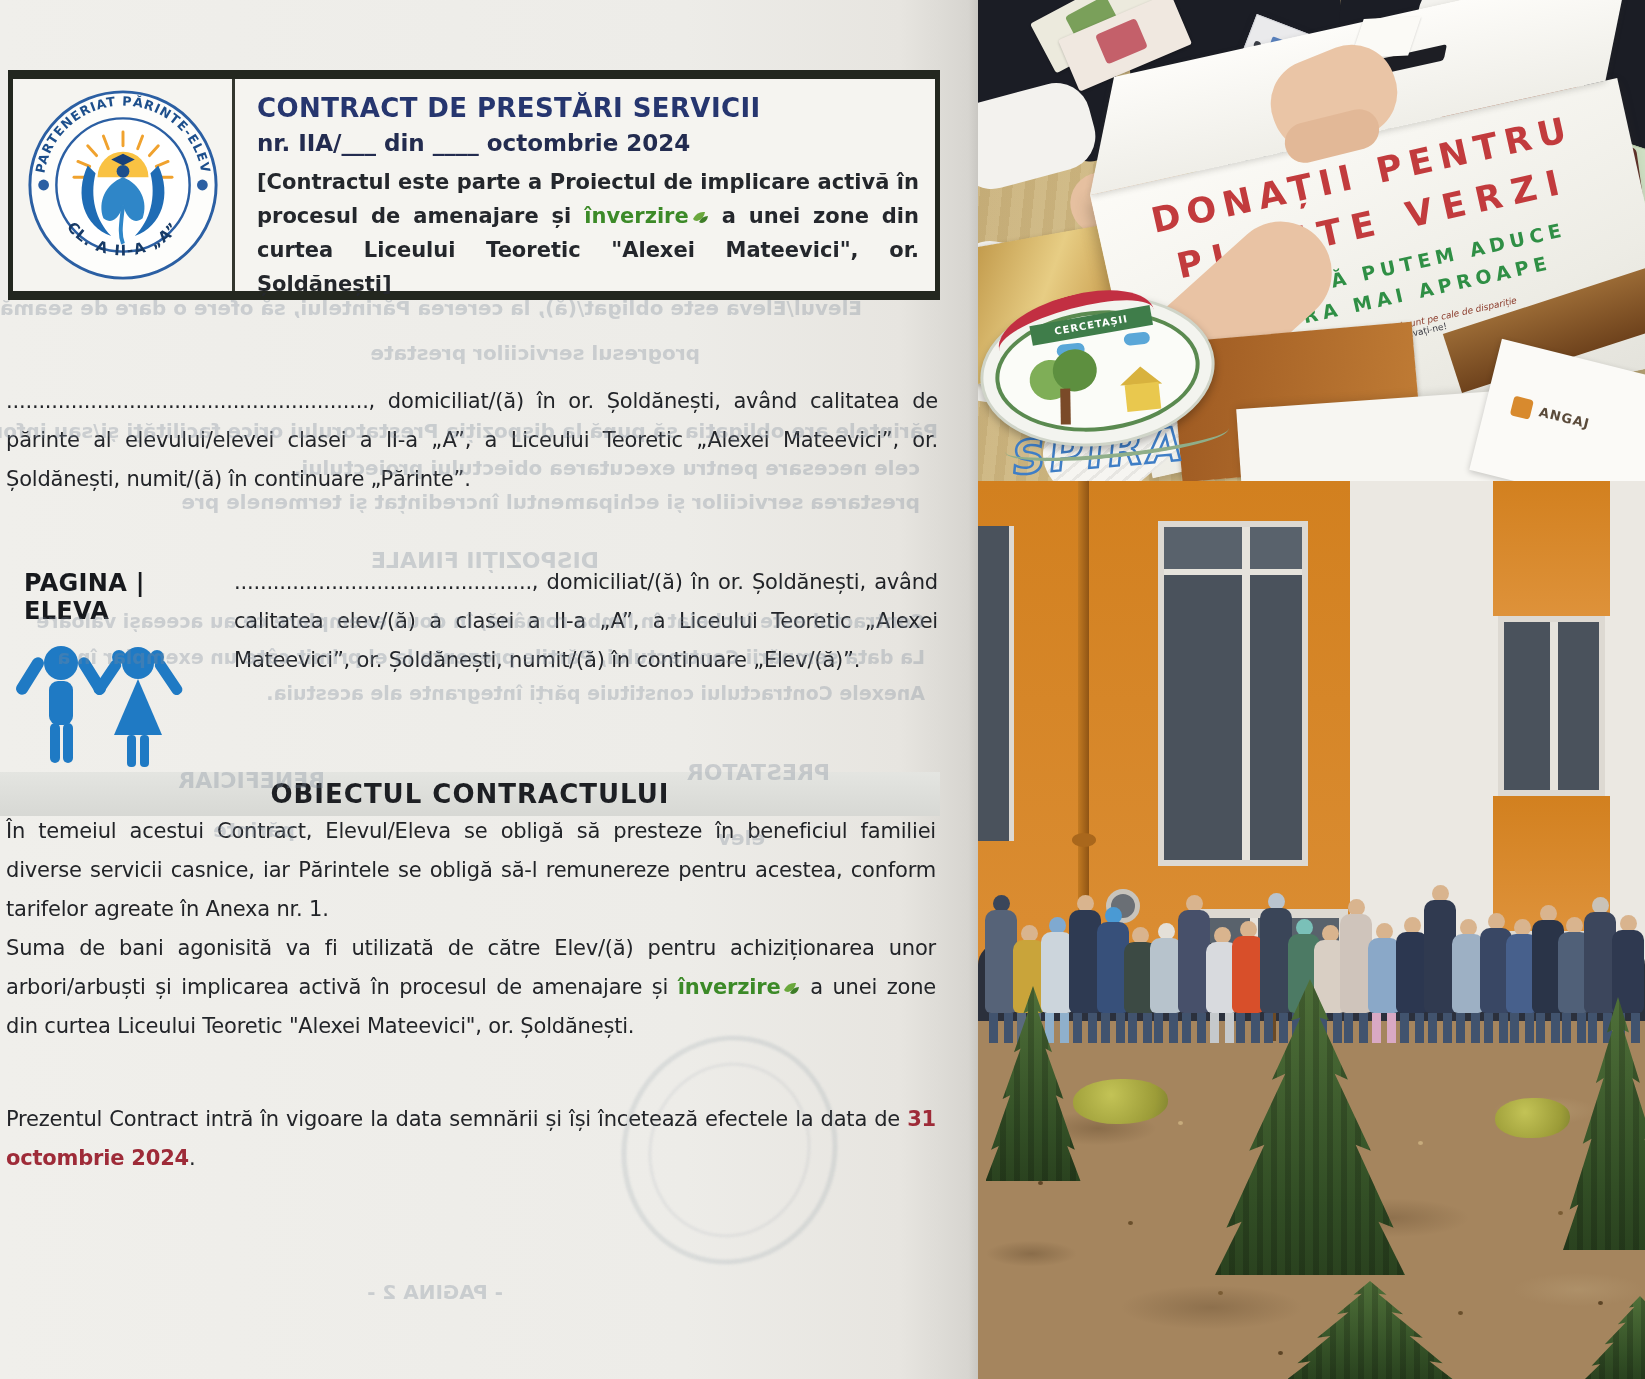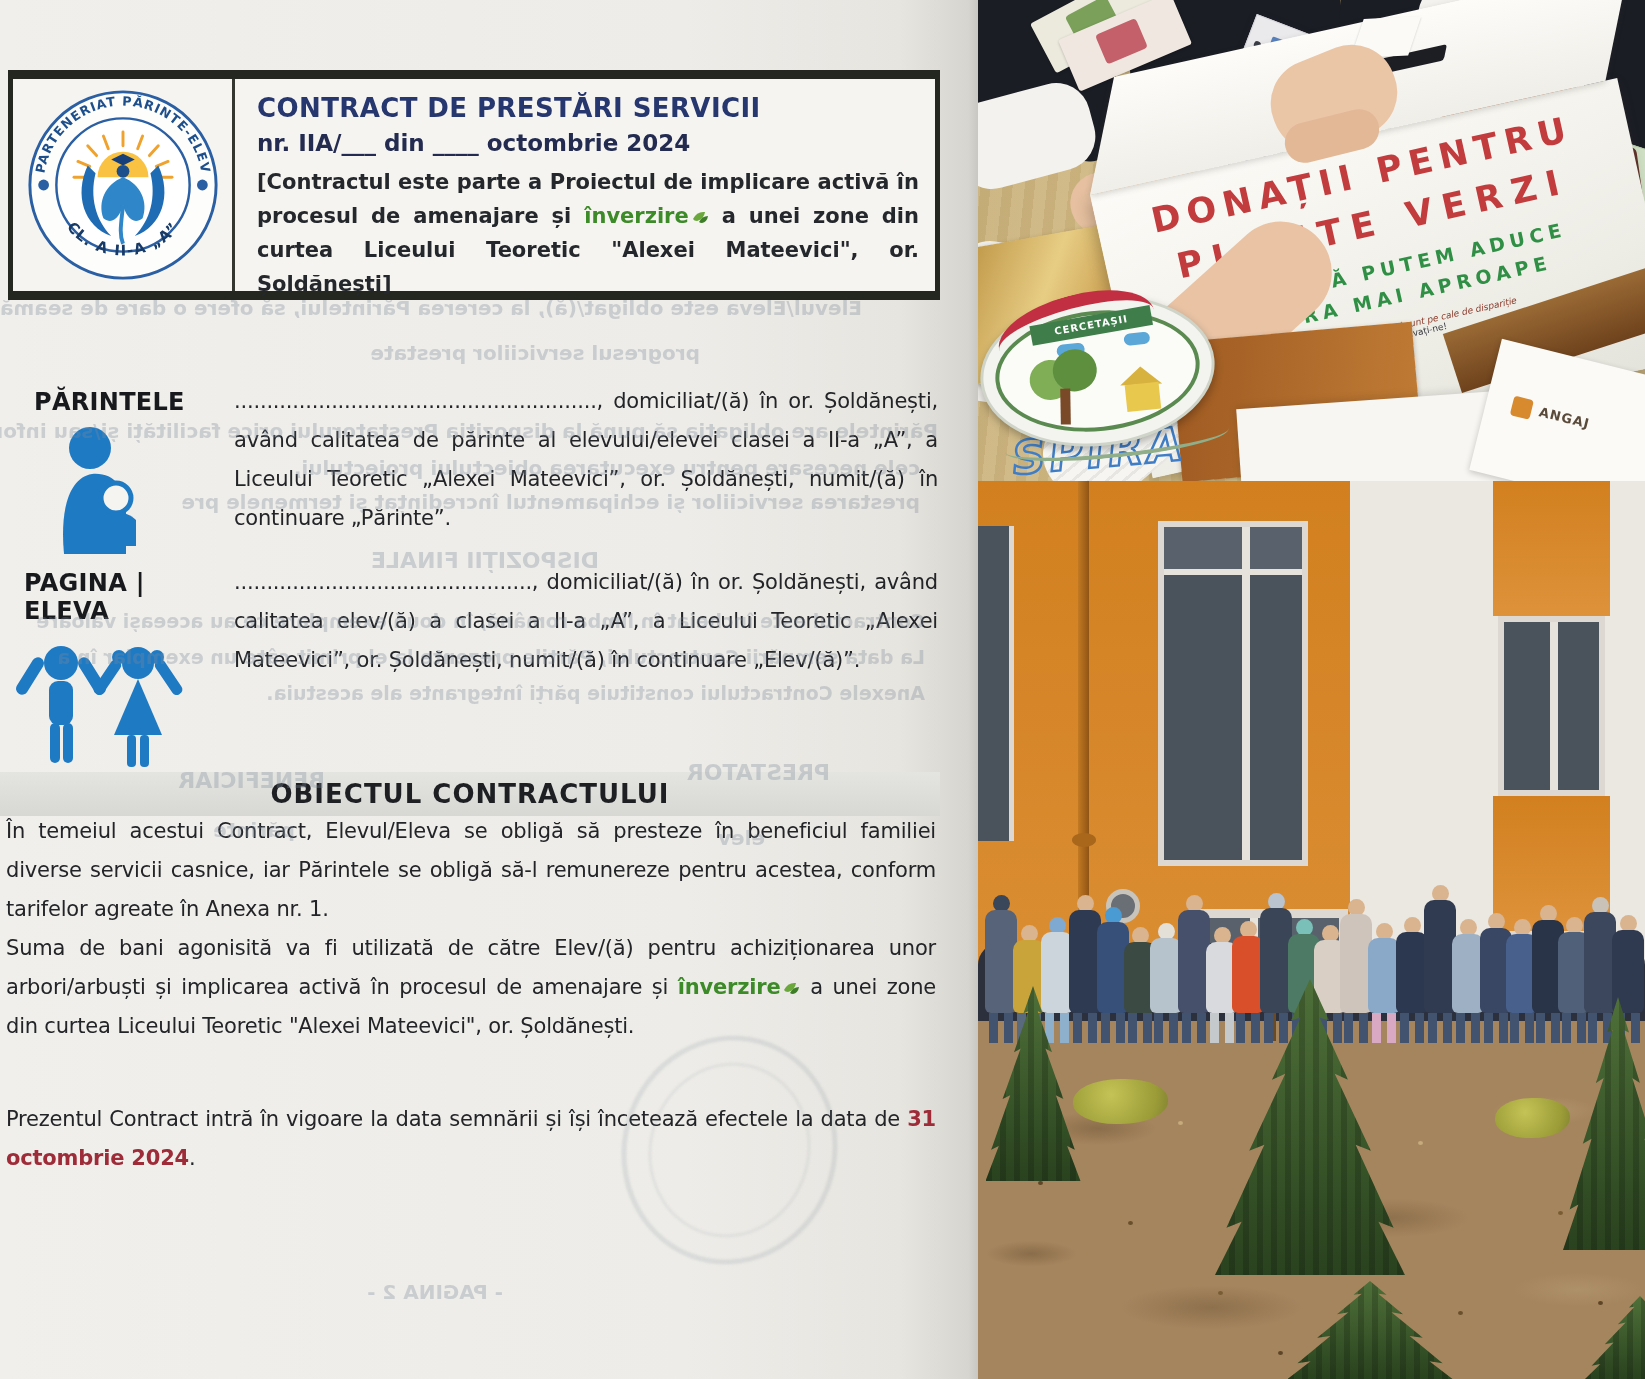--- a/index.html
+++ b/index.html
@@ -186,29 +186,20 @@
           <span>[Contractul este parte a Proiectul de implicare activă în procesul de amenajare și </span><span class="green-word">înverzire</span><svg class="leaf" width="18" height="14" viewBox="0 0 18 14">
               <path d="M2 9 Q6 1 14 2 Q13 9 6 11 Q3 11 2 9Z" fill="#6aa83c"></path>
               <path d="M8 12 Q11 6 17 6 Q16 12 11 13 Q9 13 8 12Z" fill="#3e7d28"></path>
             </svg><span> a unei zone din curtea Liceului Teoretic "Alexei Mateevici", or. Șoldănești]</span>
         </div>
       </div>
     </div>
 
 
     <div class="doc-row row-parent">
-      <div class="row-left">
-        <div class="party-label">PĂRINTELE</div>
-        <svg class="party-icon" width="100" height="128" viewBox="0 0 100 128">
-          <circle cx="38" cy="22" r="21" fill="#1f7ac4"></circle>
-          <path d="M12,128 C 8,86 16,52 40,48 C 62,46 74,62 74,86 L74,128 Z" fill="#1f7ac4"></path>
-          <circle cx="64" cy="72" r="15" fill="#f5f4f0" stroke="#1f7ac4" stroke-width="5"></circle>
-          <path d="M48,92 C 58,84 74,84 84,94 L84,120 L48,120 Z" fill="#1f7ac4"></path>
-        </svg>
-      </div>
       <div class="doc-par" style="flex:1;">........................................................, domiciliat/(ă) în or. Șoldănești, având calitatea de părinte al elevului/elevei clasei a II-a „A”, a Liceului Teoretic „Alexei Mateevici”, or. Șoldănești, numit/(ă) în continuare „Părinte”.</div>
     </div>
 
     <div class="doc-row row-student">
       <div class="row-left">
         <div class="party-label student">PAGINA | ELEVA</div>
         <svg class="party-icon students" width="170" height="140" viewBox="0 0 170 140">
           <g fill="#1f7ac4">
             <circle cx="45" cy="28" r="17"></circle>
             <rect x="33" y="46" width="24" height="44" rx="9"></rect>

